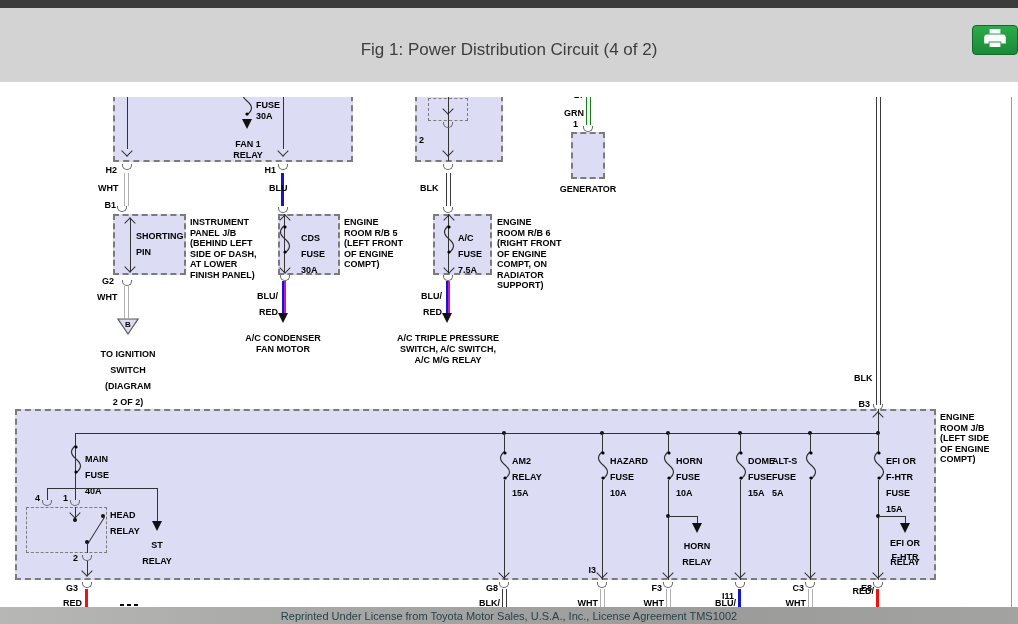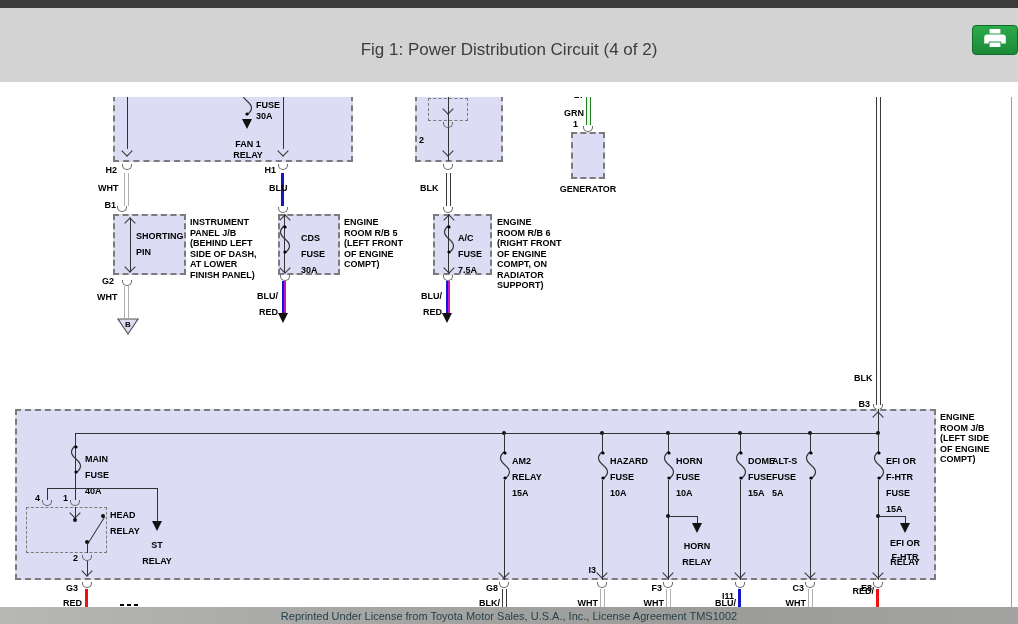--- a/index.html
+++ b/index.html
@@ -102,20 +102,24 @@
 AT LOWER
 FINISH PANEL)</div>
   <div class="lbl r" style="left:94px;top:179px;width:20px">G2</div>
   <div class="cup" style="left:122px;top:183px"></div>
   <div class="wire w-wht" style="left:124px;top:189px;height:32px"></div>
   <div class="lbl" style="left:97px;top:195px">WHT</div>
   <svg style="position:absolute;left:116px;top:221px" width="24" height="18">
     <path d="M2,1 L22,1 L12,16 Z" fill="#dcdcf4" stroke="#555" stroke-width="1.2"></path>
   </svg>
   <div class="lbl c" style="left:116px;top:223px;width:24px;font-size:8px">B</div>
+  <div class="lbl c lh12" style="left:92px;top:249px;width:72px">TO IGNITION
+SWITCH
+(DIAGRAM
+2 OF 2)</div>
 
   <div class="cup" style="left:278px;top:110px"></div>
   <div class="dbox" style="left:278px;top:117px;width:62px;height:61px"></div>
   <div class="vl" style="left:284px;top:117px;height:59px"></div>
   <div class="chu" style="left:281px;top:119px"></div>
   <div class="chd" style="left:281px;top:167px"></div>
   <svg class="fuse-sym" style="left:278px;top:128px" width="14" height="30">
     <path d="M7,0 C1,5 1,9 7,14 C13,19 13,23 7,28" fill="none" stroke="#333" stroke-width="1.2"></path>
     <circle cx="7" cy="2" r="1.6"></circle>
       <circle cx="7" cy="27" r="1.6"></circle>
@@ -127,20 +131,22 @@
 ROOM R/B 5
 (LEFT FRONT
 OF ENGINE
 COMPT)</div>
   <div class="cup" style="left:280px;top:178px"></div>
   <div class="wire w-blu2" style="left:282px;top:184px;height:32px"></div>
   <div class="wire w-mag" style="left:284px;top:184px;height:32px"></div>
   <div class="lbl r lh12" style="left:254px;top:191px;width:24px">BLU/
 RED</div>
   <div class="sad" style="left:278px;top:216px"></div>
+  <div class="lbl c lh11" style="left:213px;top:236px;width:140px">A/C CONDENSER
+FAN MOTOR</div>
 
   <div class="dbox" style="left:415px;top:-12px;width:88px;height:77px"></div>
   <div class="vl" style="left:448px;top:-12px;height:76px"></div>
   <div class="dbox2" style="left:428px;top:1px;width:40px;height:23px;background:transparent"></div>
   <div class="chd" style="left:444px;top:8px"></div>
   <div class="cup" style="left:443px;top:25px"></div>
   <div class="lbl r" style="left:412px;top:38px;width:12px">2</div>
   <div class="chd" style="left:444px;top:50px"></div>
   <div class="cup" style="left:443px;top:67px"></div>
   <div class="wire w-blk" style="left:446px;top:76px;height:33px"></div>
@@ -165,20 +171,23 @@
 OF ENGINE
 COMPT, ON
 RADIATOR
 SUPPORT)</div>
   <div class="cup" style="left:443px;top:178px"></div>
   <div class="wire w-blu2" style="left:446px;top:184px;height:32px"></div>
   <div class="wire w-mag" style="left:448px;top:184px;height:32px"></div>
   <div class="lbl r lh12" style="left:418px;top:191px;width:24px">BLU/
 RED</div>
   <div class="sad" style="left:442px;top:216px"></div>
+  <div class="lbl c lh11" style="left:362px;top:236px;width:172px">A/C TRIPLE PRESSURE
+SWITCH, A/C SWITCH,
+A/C M/G RELAY</div>
 
   <div class="lbl r" style="left:560px;top:-7px;width:24px">LT</div>
   <div class="lbl r" style="left:560px;top:11px;width:24px">GRN</div>
   <div class="wire w-grn" style="left:586px;top:-12px;height:40px"></div>
   <div class="lbl r" style="left:566px;top:22px;width:12px">1</div>
   <div class="cup" style="left:583px;top:29px"></div>
   <div class="dbox" style="left:571px;top:35px;width:34px;height:47px"></div>
   <div class="lbl c" style="left:554px;top:87px;width:68px">GENERATOR</div>
 
   <div class="wire w-blk" style="left:876px;top:-12px;height:320px"></div>

